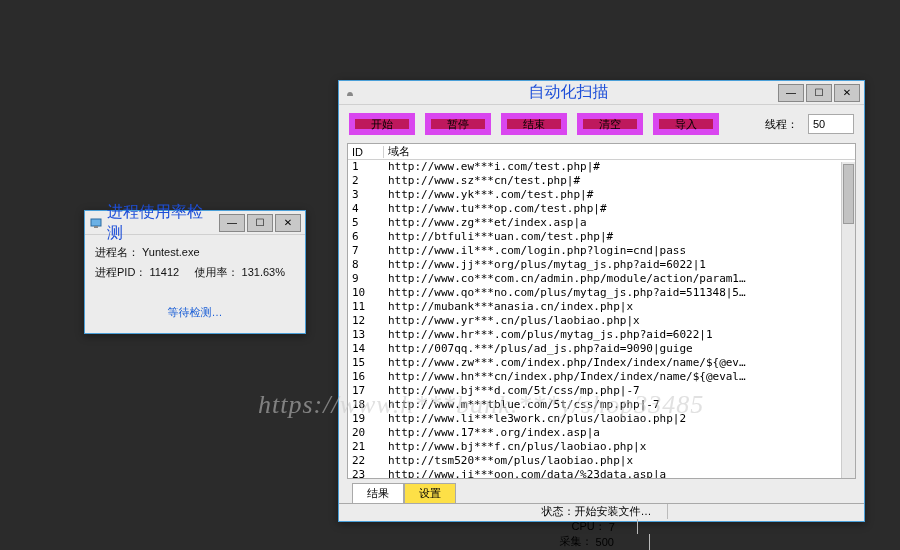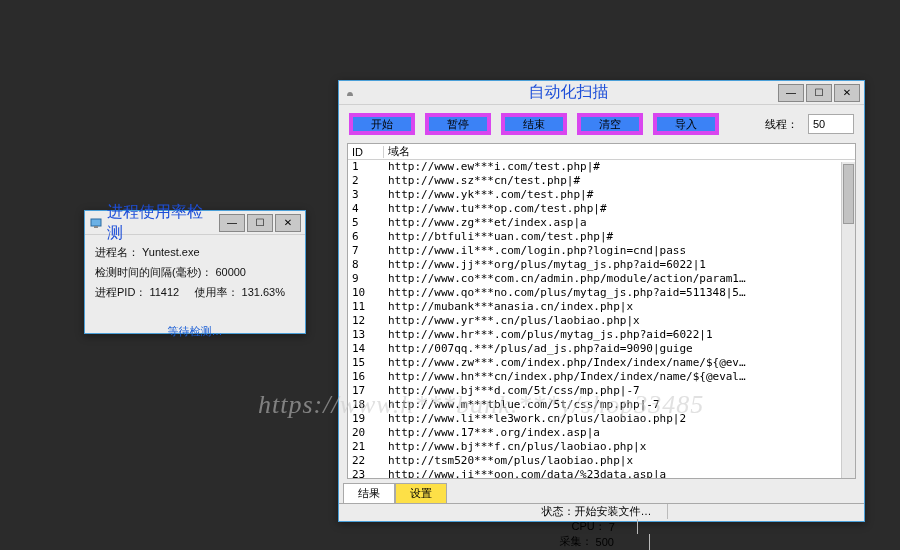--- a/index.html
+++ b/index.html
@@ -53,22 +53,22 @@
   #win-monitor .body { padding: 8px 10px; font-size: 11px; line-height: 1.8; color: #111; }
   #win-monitor .wait-link { color: #1a5ed6; text-align: center; display: block; margin-top: 20px; cursor: pointer; }
   
   #win-scan { left: 338px; top: 80px; width: 527px; height: 442px; display: flex; flex-direction: column; }
   .toolbar {
     display: flex; align-items: center; gap: 10px;
     padding: 8px 10px;
   }
   .tbtn {
     width: 66px; height: 22px;
-    background: #3b82f6;
-    border: 4px solid #d946ef;
+    background: #be185d;
+    border: 6px solid #d946ef;
     font-size: 11px;
     cursor: pointer;
     display: flex; align-items: center; justify-content: center;
   }
   .thread-label { font-size: 11px; margin-left: auto; }
   .thread-input {
     width: 46px; height: 20px;
     border: 1px solid #a9a9a9;
     background: #fff;
     font-size: 11px;
@@ -106,21 +106,21 @@
   .row .c2 { flex: 1; padding-left: 4px; overflow: hidden; text-overflow: clip; }
   .scrollbar-stub {
     position: absolute; right: 0; top: 18px; bottom: 0; width: 14px;
     background: #e8e8e8; border-left: 1px solid #ccc;
   }
   .scrollbar-thumb {
     position: absolute; left: 1px; right: 1px; top: 2px; height: 60px;
     background: #c2c2c2; border: 1px solid #9a9a9a;
   }
   .tabs {
-    display: flex; margin: 0 4px; font-size: 11px;
+    display: flex; margin: 0 13px; font-size: 11px;
     align-items: flex-end;
   }
   .tab {
     padding: 2px 14px;
     background: #fff;
     border: 1px solid #a9a9a9;
     border-bottom: none;
     margin-right: 0;
     cursor: pointer;
   }
@@ -168,24 +168,20 @@
       <div class="win-btn">☐</div>
       <div class="win-btn">✕</div>
     </div>
   </div>
   <div class="body">
     <div>
       <span>进程名：</span>
       <span>Yuntest.exe</span>
     </div>
     <div>
-      <span>检测时间的间隔(毫秒)：</span>
-      <span>60000</span>
-    </div>
-    <div>
       <span>进程PID：</span>
       <span>11412</span>
       &nbsp;&nbsp;&nbsp;
       <span>使用率：</span>
       <span>131.63%</span>
     </div>
     <span class="wait-link">等待检测…</span>
   </div>
 </div>
 

